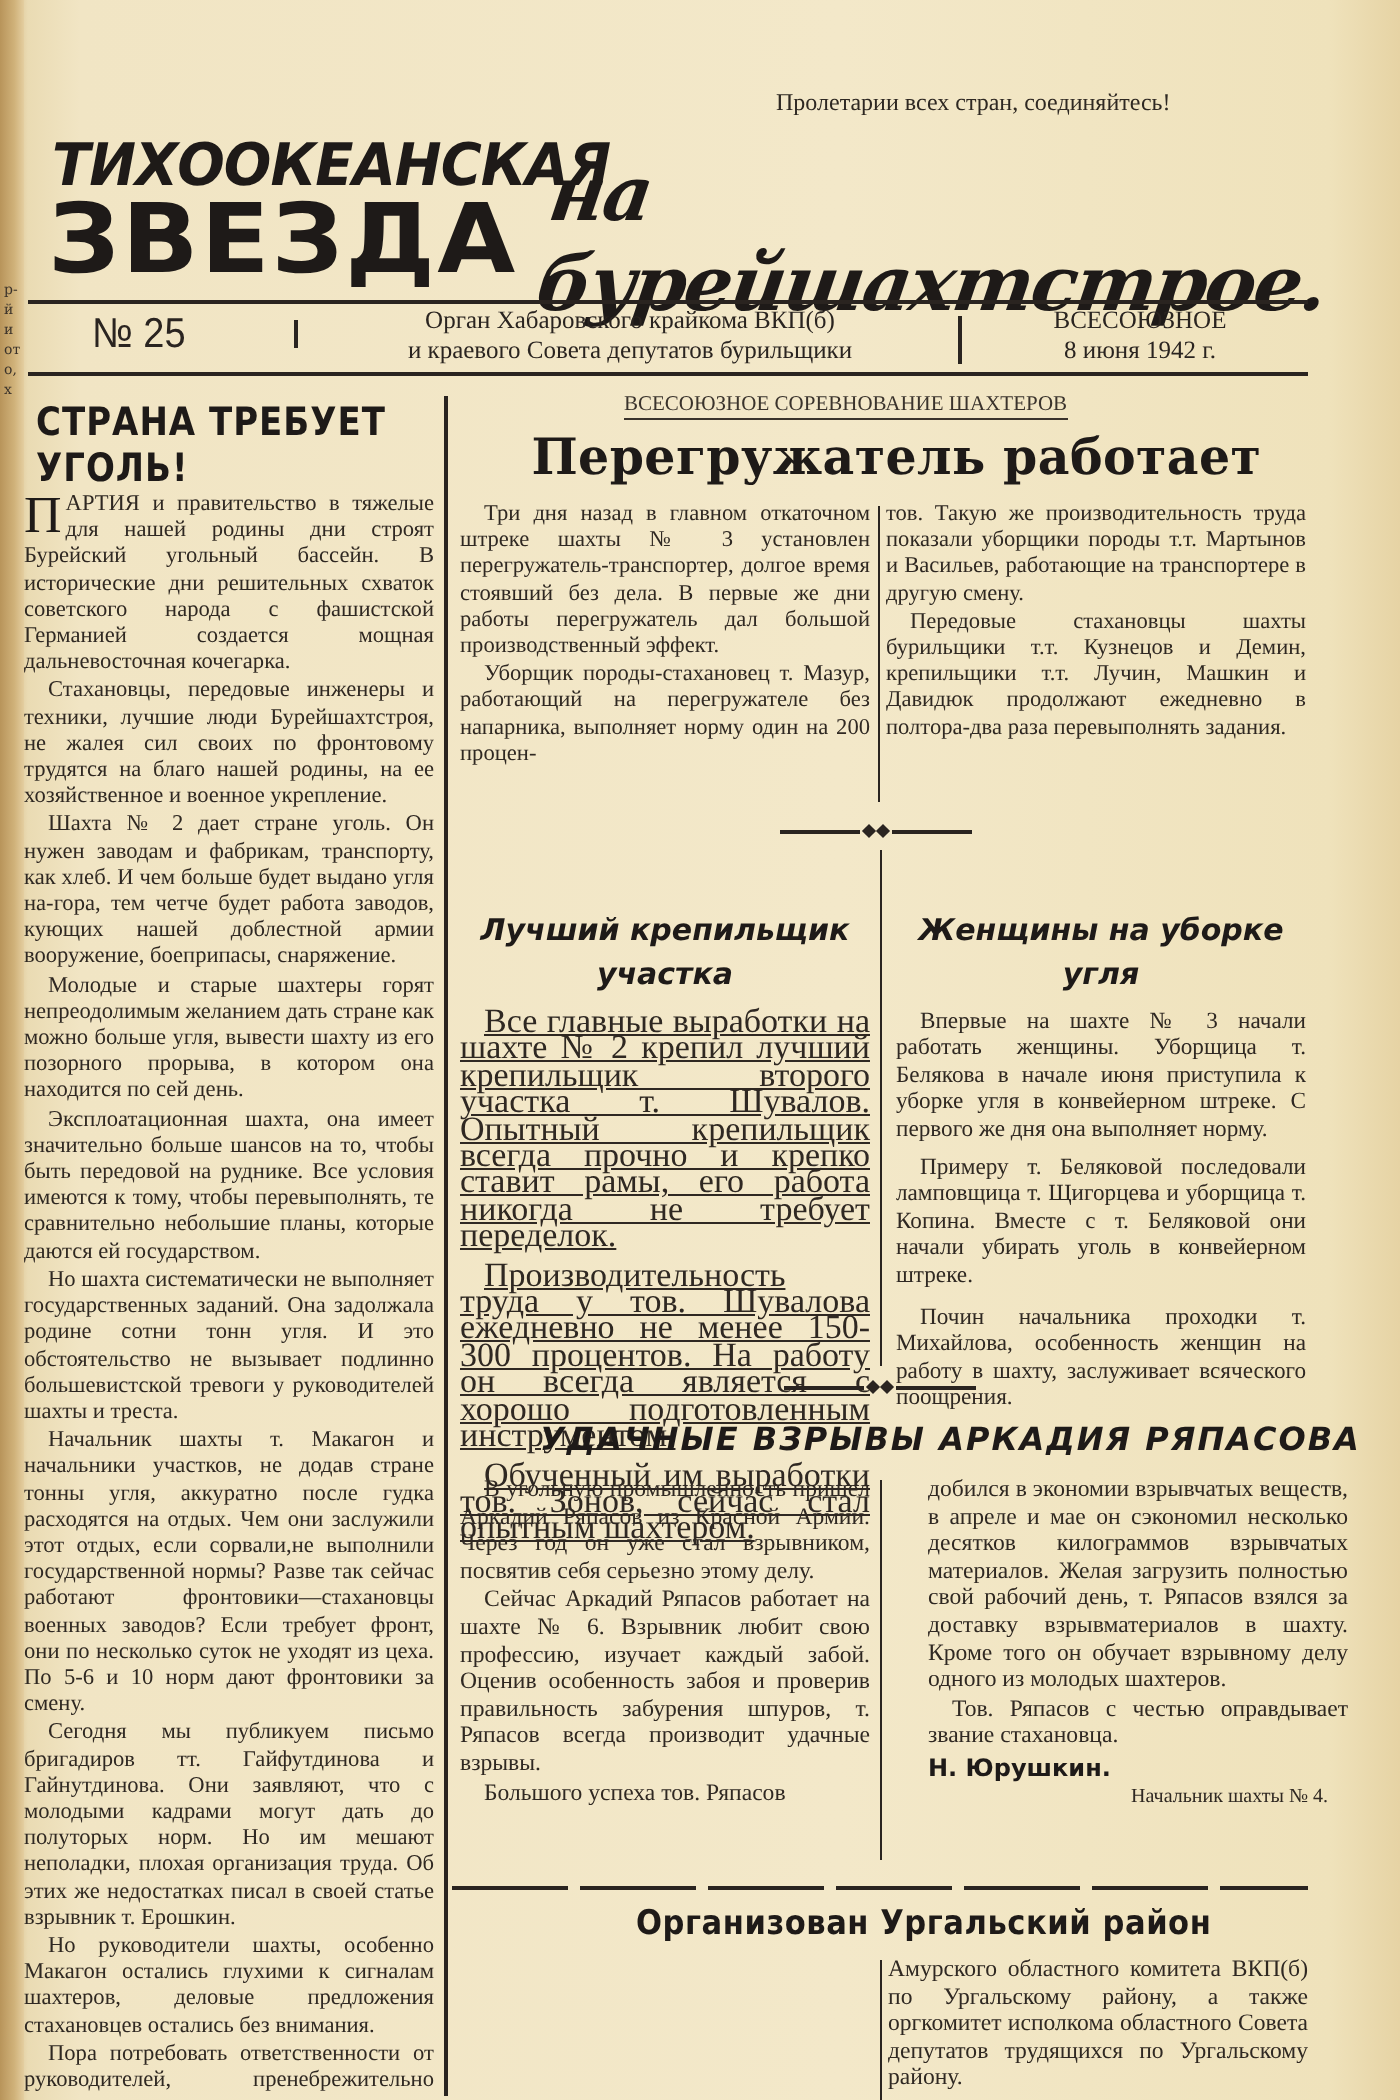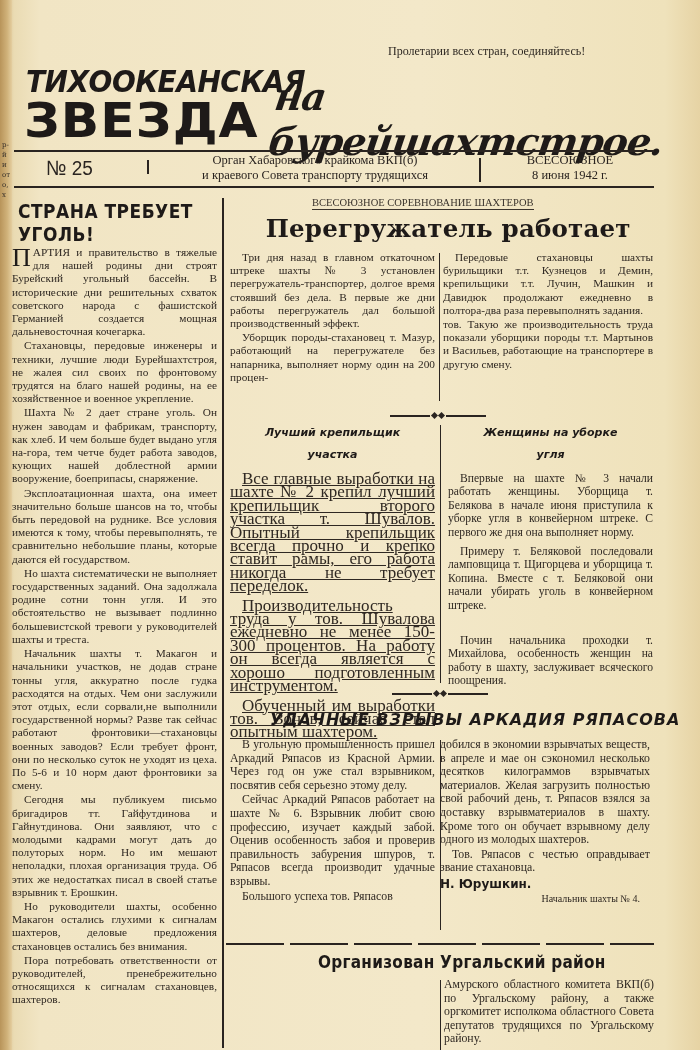--- a/index.html
+++ b/index.html
@@ -80,21 +80,21 @@
     font-size: 10.5px; color: #3a332c; border-bottom: 1px solid #3a332c; padding-bottom: 1px;
   }
   .main-head {
     position: absolute; left: 262px; top: 214px; font-family: "DejaVu Serif", serif;
     font-weight: bold; font-size: 25px; color: #1e1a18; letter-spacing: 0.2px;
     transform: scaleX(0.98);
   }
   .art-col { position: absolute; }
   .art-head-ital {
     font-family: "DejaVu Sans", sans-serif; font-style: italic; font-weight: bold;
-    font-size: 11px; line-height: 22px; text-align: center; color: #1e1a18;
+    font-size: 15px; line-height: 22px; text-align: center; color: #1e1a18; margin-top: 32px;
   }
   .ornament {
     position: absolute; height: 10px;
   }
   .ornament .line { position: absolute; top: 4px; height: 1.5px; background: #2a2420; }
   .ornament .dot { position: absolute; top: 2px; width: 5px; height: 5px; background: #2a2420; transform: rotate(45deg); }
 
   .head-vzryvy {
     position: absolute; left: 270px; top: 710px; font-family: "DejaVu Sans", sans-serif;
     font-style: italic; font-weight: bold; font-size: 16px; letter-spacing: 1px; color: #1e1a18;
@@ -134,35 +134,36 @@
   <div class="motto">Пролетарии всех стран, соединяйтесь!</div>
   <div class="title-line1">ТИХООКЕАНСКАЯ</div>
   <div class="title-line2">ЗВЕЗДА</div>
   <div class="title-script">на бурейшахтстрое.</div>
 
   <div class="rule" style="left:14px;top:150px;width:640px;height:2px;"></div>
   <div class="issue-no">№ 25</div>
   <div class="vsep" style="left:147px;top:160px;height:14px;"></div>
   <div class="organ">
     <div>Орган Хабаровского крайкома ВКП(б)</div>
-    <div>и краевого Совета транспорту трудящихся</div>
+    <div>и краевого Совета депутатов бурильщики</div>
   </div>
   <div class="vsep" style="left:479px;top:158px;height:24px;"></div>
   <div class="dateblock">
     <div>ВСЕСОЮЗНОЕ</div>
     <div>8 июня 1942 г.</div>
   </div>
   <div class="rule" style="left:14px;top:186px;width:640px;height:2px;"></div>
 
   <div class="left-col">
     <div class="left-head">СТРАНА ТРЕБУЕТ УГОЛЬ!</div>
     <div class="col-text">
       <p style="text-indent:0"><span class="dropcap">П</span><span>АРТИЯ и правительство в тяжелые для нашей родины дни строят Бурейский угольный бассейн. В исторические дни решительных схваток советского народа с фашистской Германией создается мощная дальневосточная кочегарка.</span></p>
       <p>Стахановцы, передовые инженеры и техники, лучшие люди Бурейшахтстроя, не жалея сил своих по фронтовому трудятся на благо нашей родины, на ее хозяйственное и военное укрепление.</p>
       <p>Шахта № 2 дает стране уголь. Он нужен заводам и фабрикам, транспорту, как хлеб. И чем больше будет выдано угля на-гора, тем четче будет работа заводов, кующих нашей доблестной армии вооружение, боеприпасы, снаряжение.</p>
+      <p>Молодые и старые шахтеры горят непреодолимым желанием дать стране как можно больше угля, вывести шахту из его позорного прорыва, в котором она находится по сей день.</p>
       <p>Эксплоатационная шахта, она имеет значительно больше шансов на то, чтобы быть передовой на руднике. Все условия имеются к тому, чтобы перевыполнять, те сравнительно небольшие планы, которые даются ей государством.</p>
       <p>Но шахта систематически не выполняет государственных заданий. Она задолжала родине сотни тонн угля. И это обстоятельство не вызывает подлинно большевистской тревоги у руководителей шахты и треста.</p>
       <p>Начальник шахты т. Макагон и начальники участков, не додав стране тонны угля, аккуратно после гудка расходятся на отдых. Чем они заслужили этот отдых, если сорвали,не выполнили государственной нормы? Разве так сейчас работают фронтовики—стахановцы военных заводов? Если требует фронт, они по несколько суток не уходят из цеха. По 5-6 и 10 норм дают фронтовики за смену.</p>
       <p>Сегодня мы публикуем письмо бригадиров тт. Гайфутдинова и Гайнутдинова. Они заявляют, что с молодыми кадрами могут дать до полуторых норм. Но им мешают неполадки, плохая организация труда. Об этих же недостатках писал в своей статье взрывник т. Ерошкин.</p>
       <p>Но руководители шахты, особенно Макагон остались глухими к сигналам шахтеров, деловые предложения стахановцев остались без внимания.</p>
       <p>Пора потребовать ответственности от руководителей, пренебрежительно относящихся к сигналам стахановцев, шахтеров.</p>
 
     </div>
 
   </div>
@@ -170,22 +171,22 @@
   <div class="vsep" style="left:222px;top:198px;height:850px;width:1.5px;"></div>
 
   <div class="rubric">ВСЕСОЮЗНОЕ СОРЕВНОВАНИЕ ШАХТЕРОВ</div>
   <div class="main-head">Перегружатель работает</div>
   <div class="art-col col-text" style="left:230px;top:251px;width:205px;">
     <p>Три дня назад в главном откаточном штреке шахты № 3 установлен перегружатель-транспортер, долгое время стоявший без дела. В первые же дни работы перегружатель дал большой производственный эффект.</p>
     <p>Уборщик породы-стахановец т. Мазур, работающий на перегружателе без напарника, выполняет норму один на 200 процен-</p>
   </div>
   <div class="vsep" style="left:439px;top:253px;height:148px;width:1px;"></div>
   <div class="art-col col-text" style="left:443px;top:251px;width:210px;">
+    <p style="text-indent:0">тов. Такую же производительность труда показали уборщики породы т.т. Мартынов и Васильев, работающие на транспортере в другую смену.</p>
     <p>Передовые стахановцы шахты бурильщики т.т. Кузнецов и Демин, крепильщики т.т. Лучин, Машкин и Давидюк продолжают ежедневно в полтора-два раза перевыполнять задания.</p>
-    <p style="text-indent:0">тов. Такую же производительность труда показали уборщики породы т.т. Мартынов и Васильев, работающие на транспортере в другую смену.</p>
   </div>
 
   <div class="ornament" style="left:390px;top:411px;width:96px;">
     <div class="line" style="left:0;width:40px;"></div>
     <div class="dot" style="left:42px;"></div>
     <div class="dot" style="left:49px;"></div>
     <div class="line" style="left:56px;width:40px;"></div>
   </div>
 
   <div class="art-col" style="left:230px;top:422px;width:205px;">
@@ -201,40 +202,40 @@
   </div>
   <div class="vsep" style="left:440px;top:425px;height:258px;width:1px;"></div>
 
   <div class="art-col" style="left:448px;top:422px;width:205px;">
     <div class="art-head-ital">
       <div>Женщины на уборке</div>
       <div>угля</div>
     </div>
     <div class="col-text" style="margin-top:6px;font-size:11.6px;line-height:13.4px;">
       <p style="margin-bottom:6px">Впервые на шахте № 3 начали работать женщины. Уборщица т. Белякова в начале июня приступила к уборке угля в конвейерном штреке. С первого же дня она выполняет норму.</p>
-      <p style="margin-bottom:22px">Примеру т. Беляковой последовали ламповщица т. Щигорцева и уборщица т. Копина. Вместе с т. Беляковой они начали убирать уголь в конвейерном штреке.</p>
+      <p style="margin-bottom:8px">Примеру т. Беляковой последовали ламповщица т. Щигорцева и уборщица т. Копина. Вместе с т. Беляковой они начали убирать уголь в конвейерном штреке.</p>
       <p>Почин начальника проходки т. Михайлова, особенность женщин на работу в шахту, заслуживает всяческого поощрения.</p>
     </div>
   </div>
 
   <div class="ornament" style="left:392px;top:689px;width:96px;">
     <div class="line" style="left:0;width:40px;"></div>
     <div class="dot" style="left:42px;"></div>
     <div class="dot" style="left:49px;"></div>
     <div class="line" style="left:56px;width:40px;"></div>
   </div>
 
   <div class="head-vzryvy">УДАЧНЫЕ ВЗРЫВЫ АРКАДИЯ РЯПАСОВА</div>
   <div class="art-col col-text" style="left:230px;top:738px;width:205px;font-size:11.8px;line-height:13.6px;">
     <p>В угольную промышленность пришел Аркадий Ряпасов из Красной Армии. Через год он уже стал взрывником, посвятив себя серьезно этому делу.</p>
     <p>Сейчас Аркадий Ряпасов работает на шахте № 6. Взрывник любит свою профессию, изучает каждый забой. Оценив особенность забоя и проверив правильность забурения шпуров, т. Ряпасов всегда производит удачные взрывы.</p>
     <p>Большого успеха тов. Ряпасов</p>
   </div>
   <div class="vsep" style="left:440px;top:740px;height:190px;width:1px;"></div>
-  <div class="art-col col-text" style="left:440px;top:738px;width:210px;font-size:11.8px;line-height:13.6px;">
+  <div class="art-col col-text" style="left:464px;top:738px;width:210px;font-size:11.8px;line-height:13.6px;">
     <p style="text-indent:0">добился в экономии взрывчатых веществ, в апреле и мае он сэкономил несколько десятков килограммов взрывчатых материалов. Желая загрузить полностью свой рабочий день, т. Ряпасов взялся за доставку взрывматериалов в шахту. Кроме того он обучает взрывному делу одного из молодых шахтеров.</p>
     <p>Тов. Ряпасов с честью оправдывает звание стахановца.</p>
     <div class="signature">Н. Юрушкин.</div>
     <div class="sig-title">Начальник шахты № 4.</div>
   </div>
 
   <div class="dashed-rule" style="left:226px;top:943px;width:428px;"></div>
 
   <div class="head-urgal">Организован Ургальский район</div>
   <div class="vsep" style="left:440px;top:980px;height:70px;width:1px;"></div>

